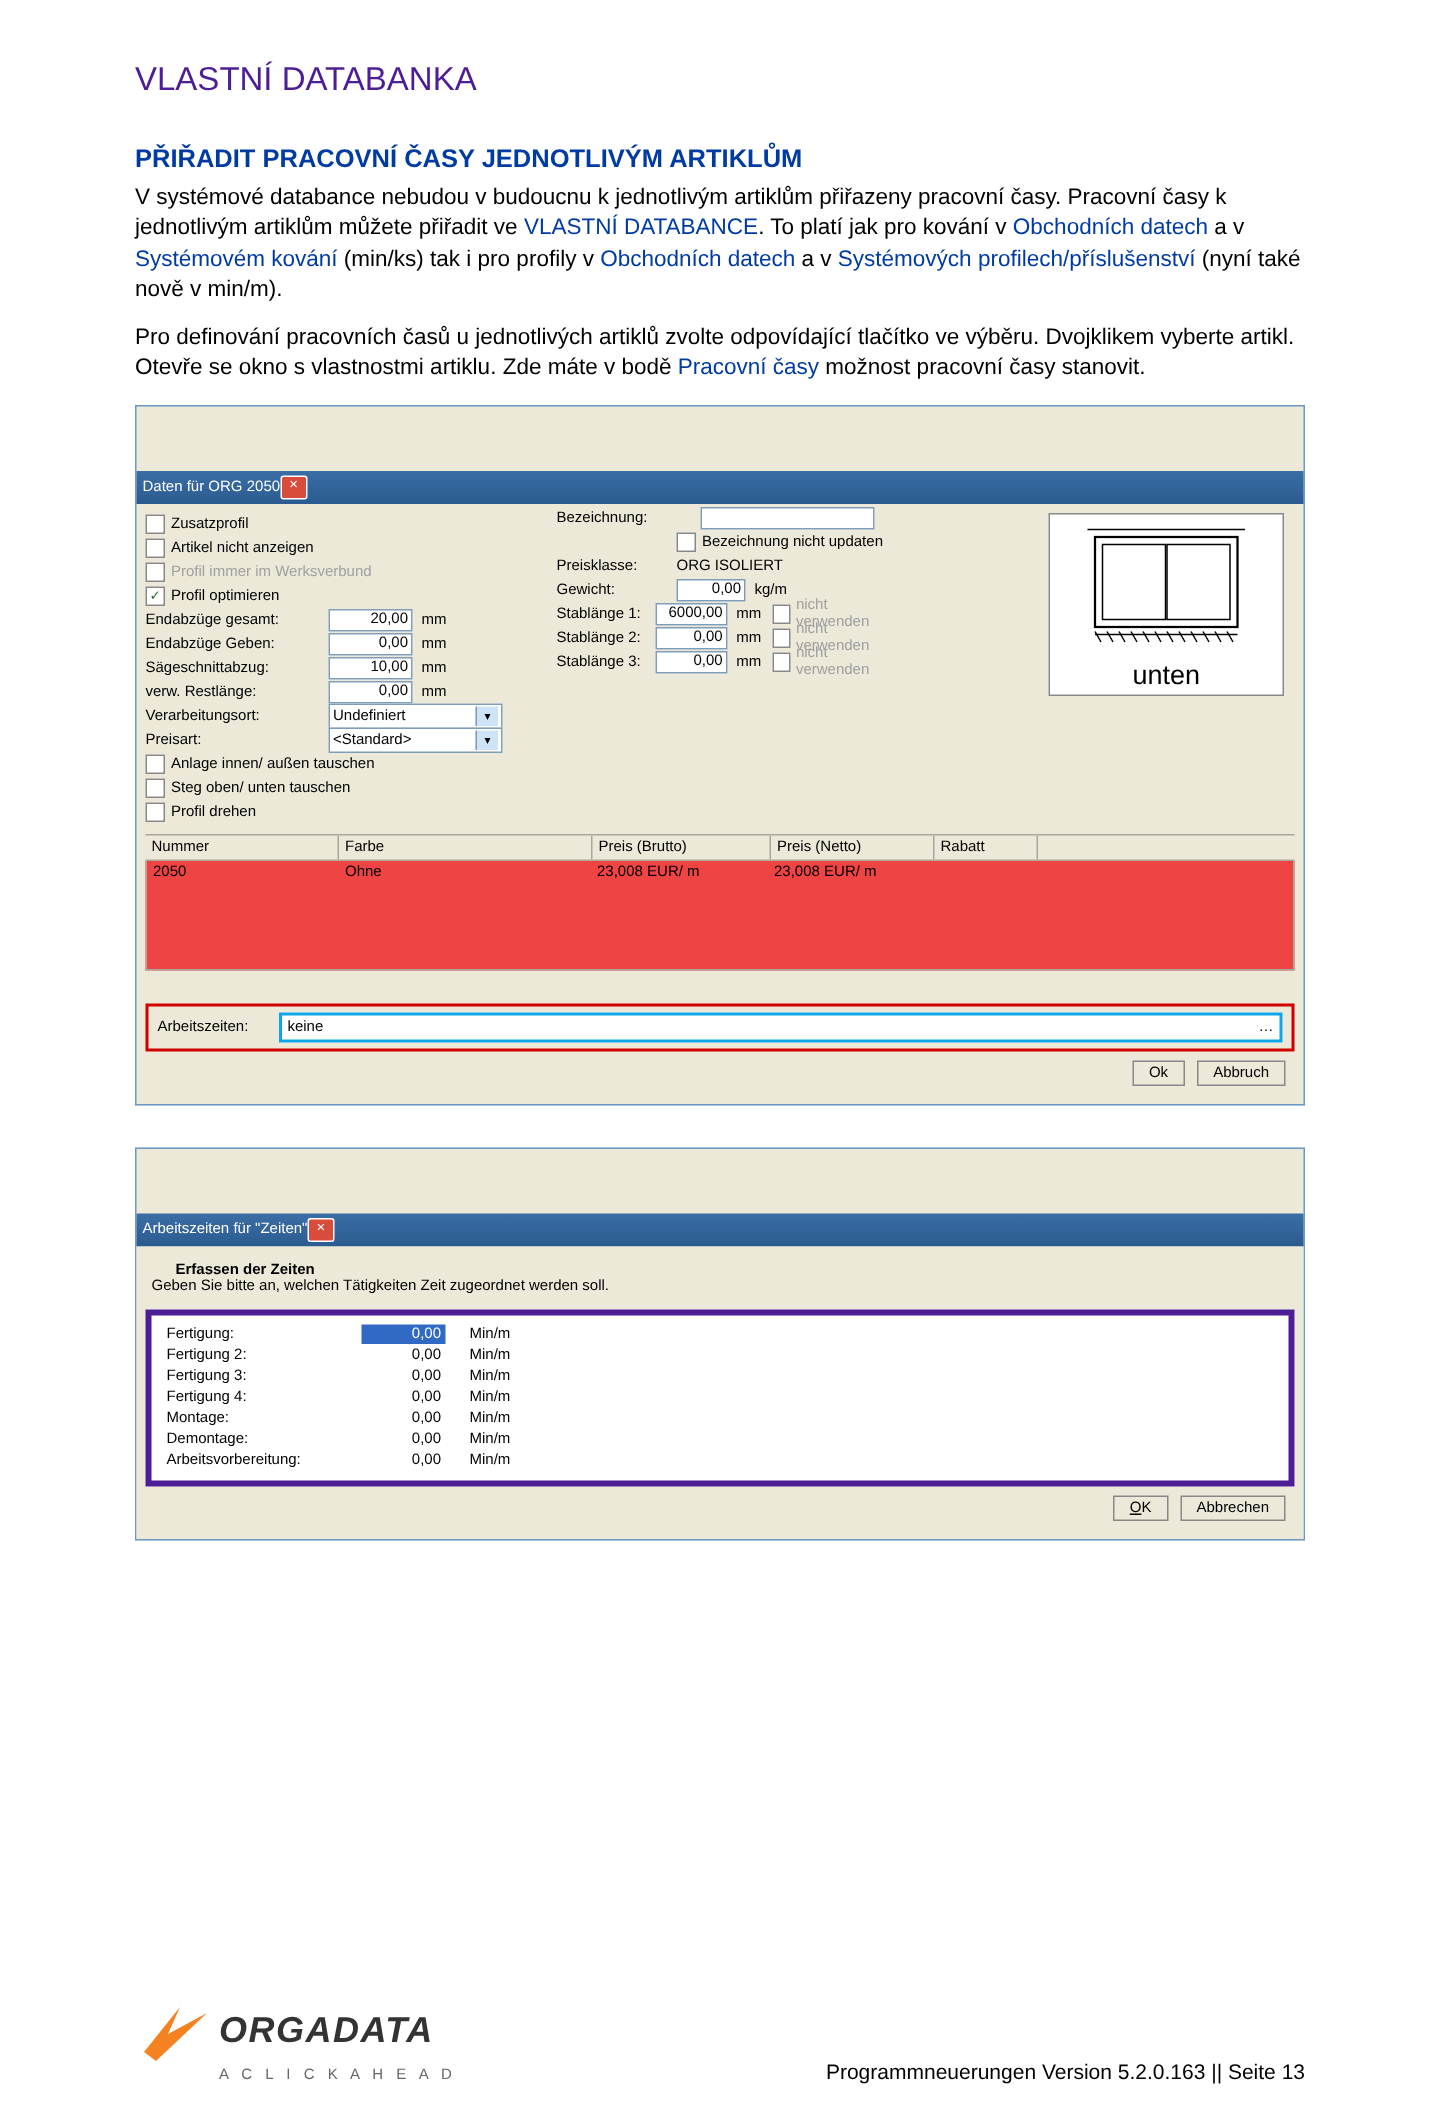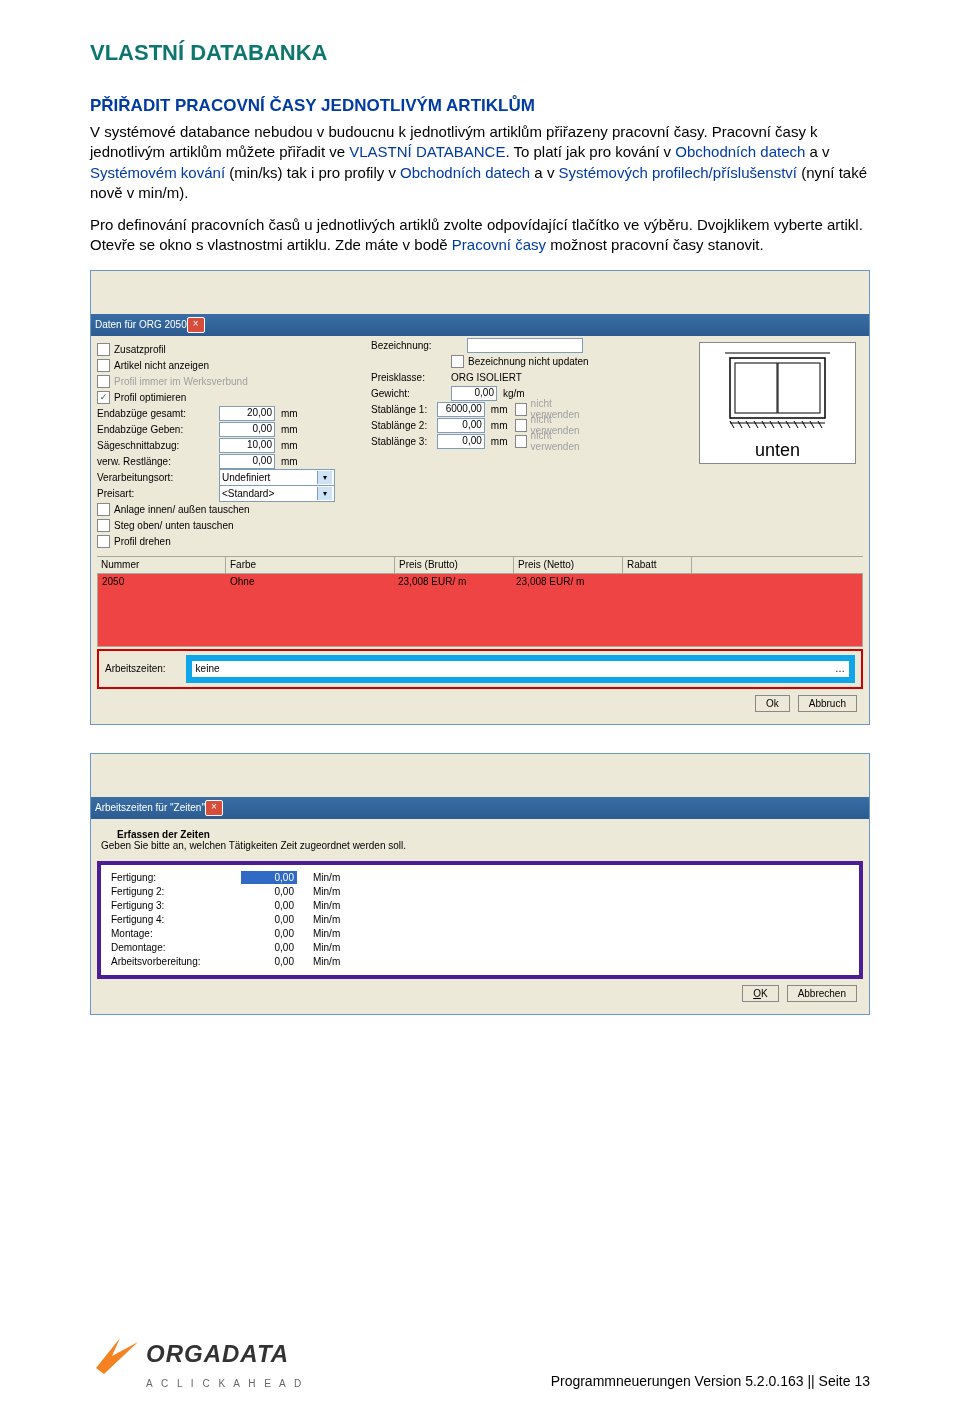--- a/index.html
+++ b/index.html
@@ -9,23 +9,23 @@
     background: #fff;
     width: 960px;
   }
   .page {
     padding: 40px 90px 30px 90px;
     position: relative;
     min-height: 1409px;
     box-sizing: border-box;
   }
   h1.page-title {
-    color: #0f766e;
+    color: #4c1d95;
     font-size: 22px;
-    font-weight: bold;
+    font-weight: normal;
     margin: 0 0 30px 0;
   }
   h2.section-title {
     color: #003ba3;
     font-size: 17px;
     font-weight: bold;
     margin: 0 0 6px 0;
   }
   p.body-text {
     font-size: 15px;
@@ -74,22 +74,22 @@
   .num-box { border: 1px solid #7f9db9; background: #fff; width: 50px; height: 13px; padding: 0 2px; text-align: right; display: inline-block; }
   .label { display: inline-block; }
   .label-w { width: 122px; }
   .drop { border: 1px solid #7f9db9; background: #fff; height: 15px; width: 110px; display: inline-flex; align-items: center; justify-content: space-between; padding: 0 2px; }
   .drop-arrow { background: #cfe3f7; width: 14px; height: 13px; text-align: center; font-size: 8px; line-height: 13px; border-left: 1px solid #7f9db9; }
   .grayed { color: #a0a0a0; }
   .table-head { background: #ece9d8; border-top: 1px solid #aca899; border-bottom: 1px solid #aca899; display: flex; height: 16px; align-items: center; }
   .th { border-right: 1px solid #aca899; padding: 0 4px; height: 16px; line-height: 16px; }
   .table-body { background: #ef4444; height: 70px; border: 1px solid #aca899; border-top: none; display: flex; padding: 2px 0 0 0; }
   .td { padding: 0 4px; }
-  .arw-row { border: 2px solid #d00000; background: #ece9d8; padding: 4px 6px; display: flex; align-items: center; margin-top: 2px; }
-  .arw-drop { flex: 1; border: 6px solid #0ea5e9; background: #fff; height: 16px; margin-left: 20px; display: flex; align-items: center; justify-content: space-between; padding: 0 4px; }
+  .arw-row { border: 2px solid #d00000; background: #ece9d8; padding: 4px 6px; display: flex; align-items: center; margin-top: 22px; }
+  .arw-drop { flex: 1; border: 2px solid #0ea5e9; background: #fff; height: 16px; margin-left: 20px; display: flex; align-items: center; justify-content: space-between; padding: 0 4px; }
   .btn-row { display: flex; justify-content: flex-end; gap: 8px; padding: 6px; }
   .btn { border: 1px solid #888; background: #ece9d8; padding: 2px 10px; font-size: 10px; }
   .profile-box { border: 1px solid #888; background: #fff; width: 155px; height: 120px; position: relative; }
   .unten { position: absolute; bottom: 2px; left: 50%; transform: translateX(-50%); font-size: 18px; }
   
   .win2 { margin-top: 28px; }
   .win2 .win-body { background: #ece9d8; }
   .group-text { font-size: 10px; padding: 4px; }
   .bold { font-weight: bold; padding-left: 16px; }
   .tbl2 { background: #fff; border: 4px solid #4c1d95; padding: 6px 10px; margin-top: 6px; }

